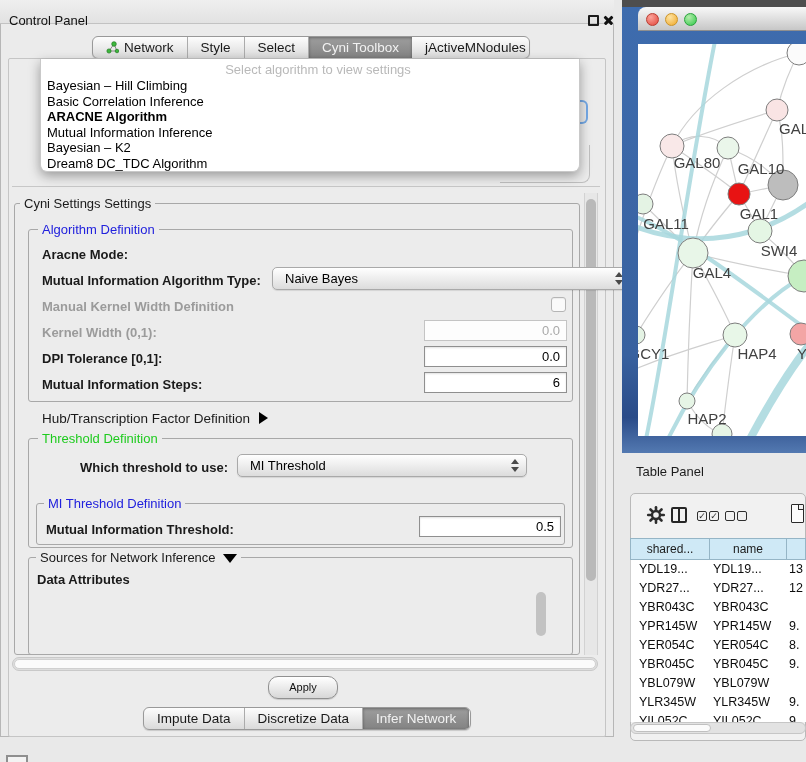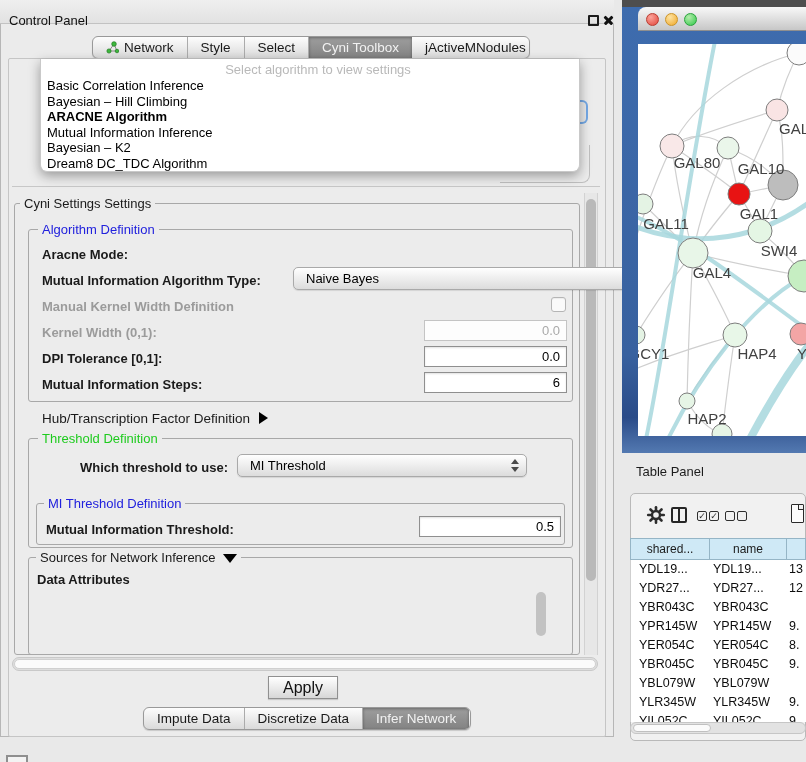--- a/index.html
+++ b/index.html
@@ -74,21 +74,21 @@
   .attr-list { left:44px; top:589px; width:505px; height:63px; overflow:hidden; background:#3a68c8; z-index:2; }
   .attr-item { height:18px; line-height:18px; padding-left:8px; color:#fff; font-size:13px; background:#3a68c8; white-space:nowrap; }
   .attr-scroll { left:536px; top:592px; width:10px; height:44px; background:#c2c2c2; border-radius:5px; z-index:3; }
 
   
   .v-track { left:584px; top:193px; width:14px; height:462px; background:#e7e7e7; border-left:1px solid #d2d2d2; border-right:1px solid #d2d2d2; }
   .v-thumb { left:586px; top:199px; width:10px; height:382px; background:#b9b9b9; border-radius:5px; }
   .h-track { left:12px; top:657px; width:586px; height:14px; background:#dedede; border:1px solid #c9c9c9; border-radius:7px; }
   .h-thumb { left:14px; top:659px; width:582px; height:10px; background:#fbfbfb; border:1px solid #d0d0d0; border-radius:5px; }
 
-  .apply-btn { left:268px; top:676px; width:70px; height:23px; background:linear-gradient(#ffffff,#d7d7d7); border:1px solid #909090; border-radius:0; font-size:16px; text-align:center; line-height:21px; color:#111; box-shadow:0 1px 1px rgba(0,0,0,.15); }
+  .apply-btn { left:268px; top:676px; width:70px; height:23px; background:linear-gradient(#ffffff,#d7d7d7); border:1px solid #909090; border-radius:10px; font-size:11px; text-align:center; line-height:21px; color:#111; box-shadow:0 1px 1px rgba(0,0,0,.15); }
 
   .mini-square { left:6px; top:755px; width:22px; height:10px; border:2px solid #8f8f8f; background:#f3f3f3; }
   .corner-tick { left:0; top:0; width:2px; height:9px; background:#3a3a3a; }
 
   
   .dark-strip { left:622px; top:0; width:184px; height:7px; background:#4e4e4e; }
   .desktop { left:622px; top:7px; width:184px; height:446px; background:linear-gradient(180deg,#3e6cae 0%,#38619f 78%,#2a4b88 92%,#5379b1 100%); }
   .mac-titlebar { left:638px; top:7px; width:168px; height:24px; background:linear-gradient(#f8f8f8,#c7c7c7); border-bottom:1px solid #8f8f8f; border-radius:8px 0 0 0; }
   .light { position:absolute; width:13px; height:13px; border-radius:50%; top:6px; }
   .light.red { left:8px; background:radial-gradient(circle at 35% 30%,#fba49b,#e2463a); border:1px solid #b93c31; }
@@ -161,22 +161,22 @@
 
   <div class="abs inner-panel"></div>
 
   <div class="abs frag-ring"></div>
   <div class="abs frag-corner"></div>
   <div class="abs frag-line"></div>
 
   <div class="abs overlay">
     <div class="dd-placeholder">Select algorithm to view settings</div>
     <div class="dd-list" id="dd-list">
+        <div class="dd-item">Bayesian – Hill Climbing</div>
         <div class="dd-item">Basic Correlation Inference</div>
-        <div class="dd-item">Bayesian – Hill Climbing</div>
         <div class="dd-item dd-sel">ARACNE Algorithm</div>
         <div class="dd-item">Mutual Information Inference</div>
         <div class="dd-item">Bayesian – K2</div>
         <div class="dd-item">Dream8 DC_TDC Algorithm</div>
       </div>
   </div>
 
   <div class="abs v-track"></div>
   <div class="abs v-thumb"></div>
   <div class="abs h-track"></div>
@@ -184,21 +184,21 @@
 
   <div class="abs grp" style="left:14px;top:203px;width:566px;height:452px;"></div>
   <div class="legend" style="left:20px;top:196px;">Cyni Settings Settings</div>
 
   <div class="abs grp" style="left:28px;top:229px;width:545px;height:173px;"></div>
   <div class="legend blue" style="left:38px;top:222px;">Algorithm Definition</div>
 
   <div class="lbl" style="left:42px;top:247px;">Aracne Mode:</div>
 
   <div class="lbl" style="left:42px;top:273px;">Mutual Information Algorithm Type:</div>
-  <div class="combo" style="left:272px;top:267px;width:359px;margin-left:21px;">
+  <div class="combo" style="left:272px;top:267px;width:359px;">
     <span class="ctext">Naive Bayes</span>
     <span class="arrows">
         <i class="up"></i>
         <i class="dn"></i>
       </span>
   </div>
 
   <div class="lbl dis" style="left:42px;top:299px;">Manual Kernel Width Definition</div>
   <div class="checkbox" style="left:551px;top:297px;"></div>
 

